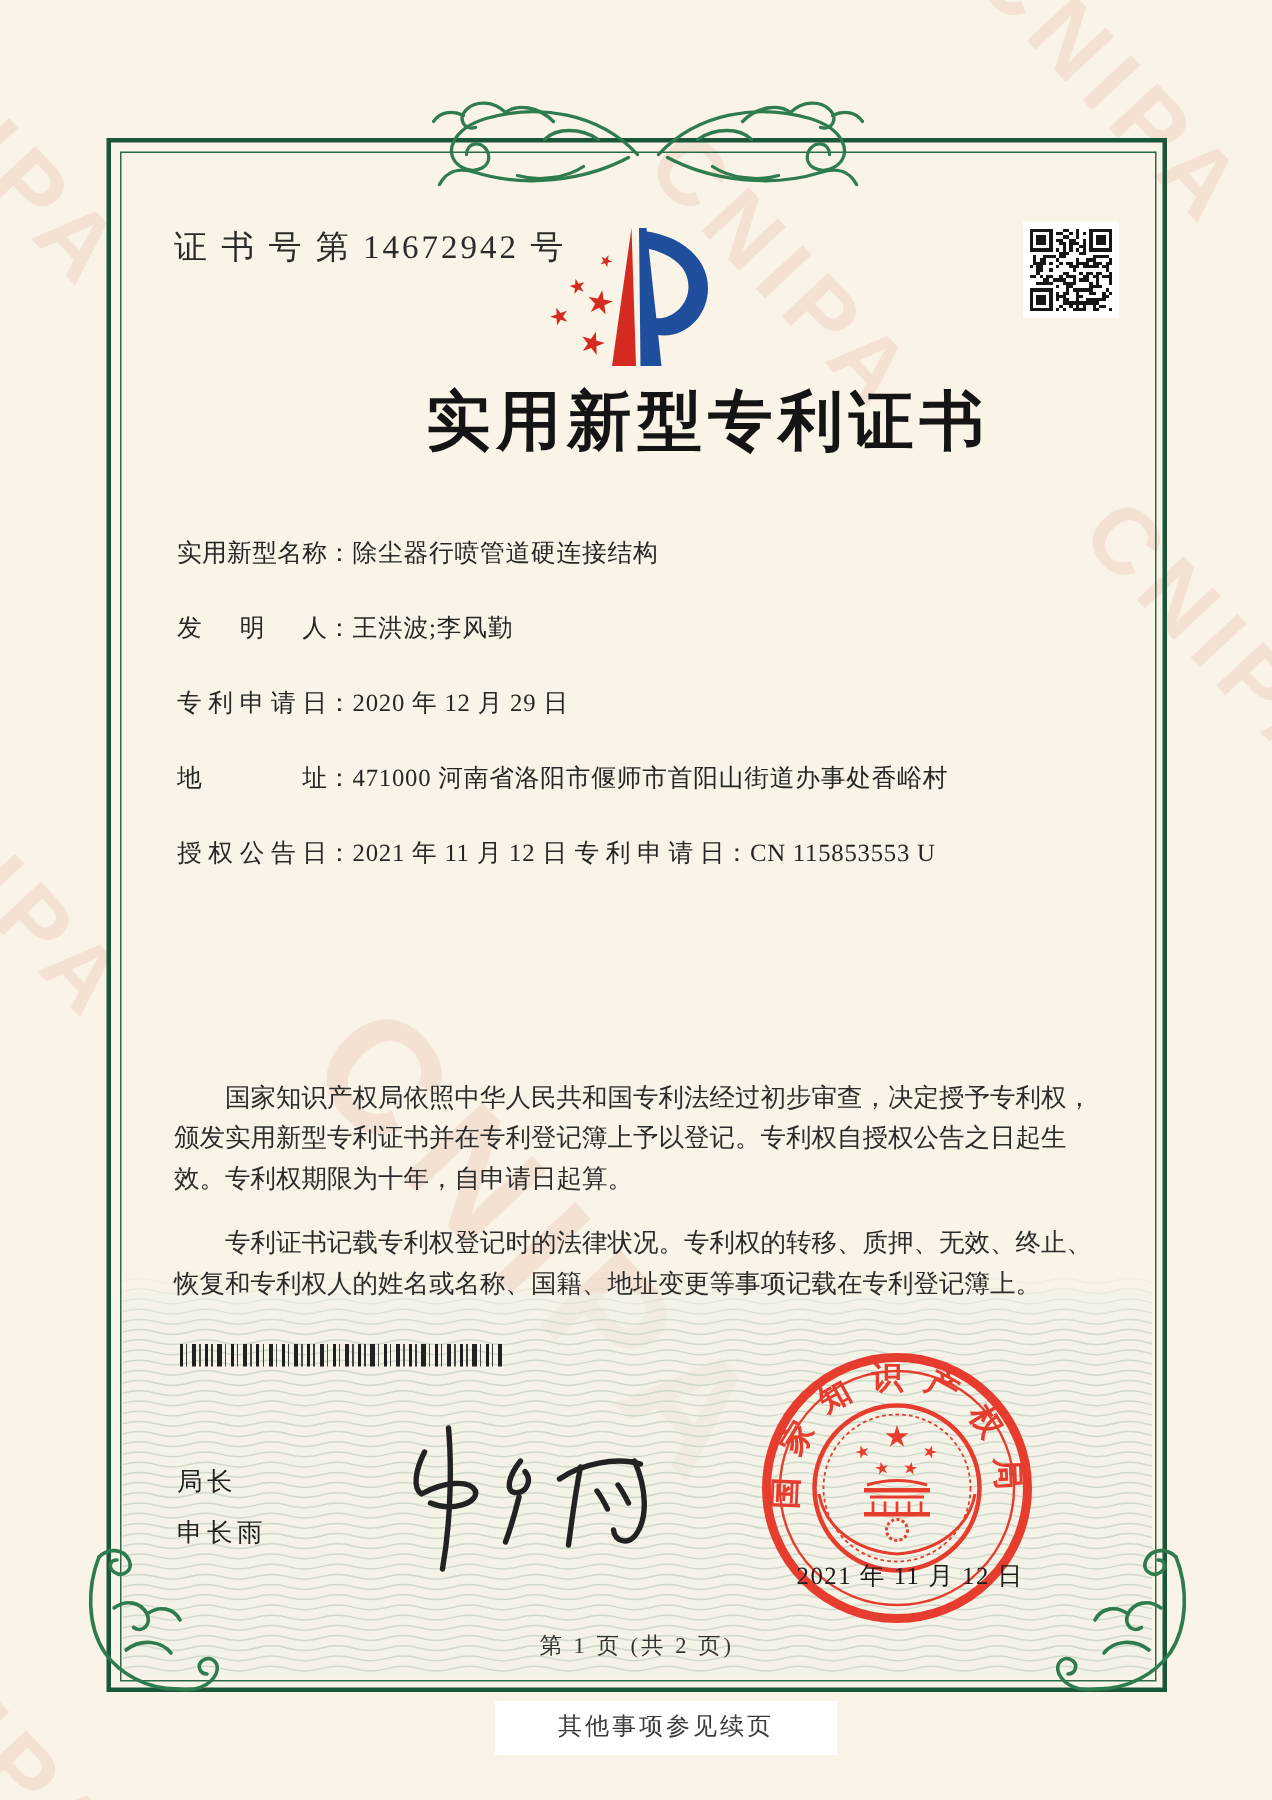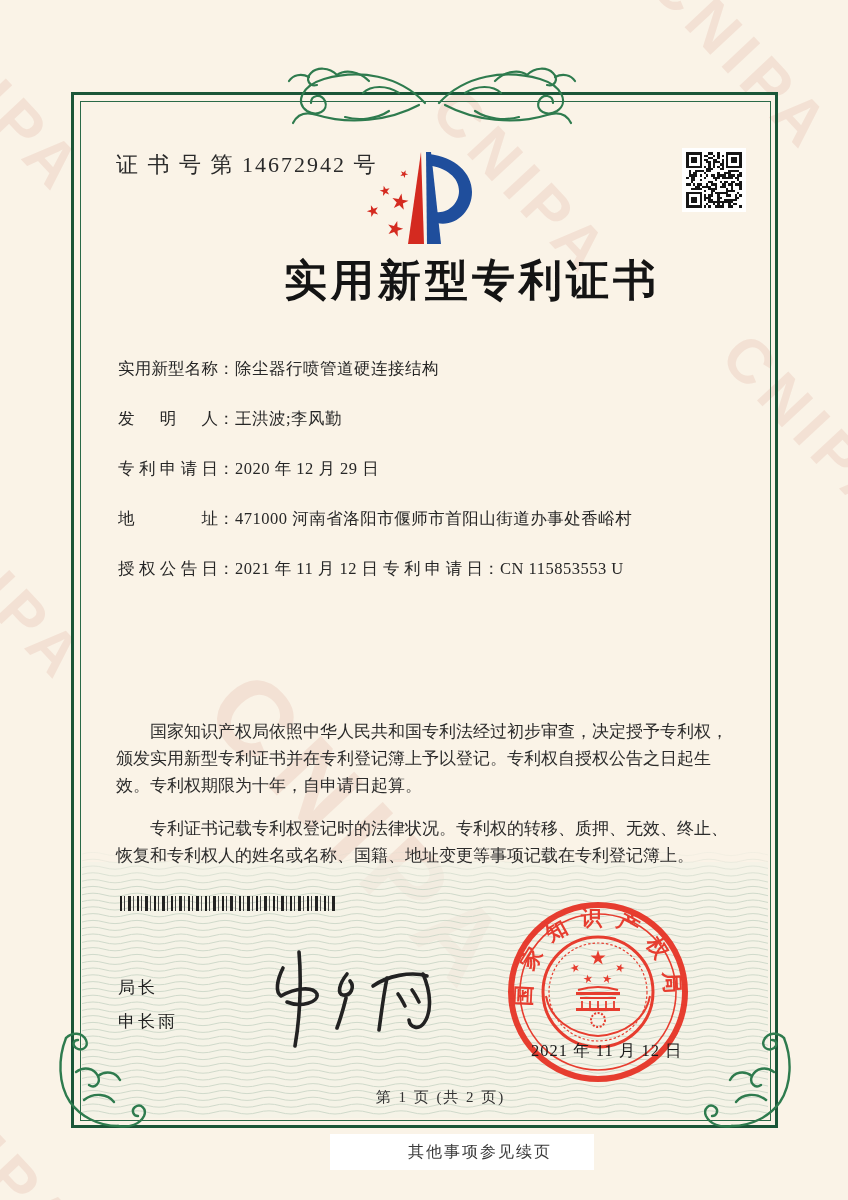--- a/index.html
+++ b/index.html
@@ -31,23 +31,23 @@
   .barcode{position:absolute;left:120px;top:896px;width:216px;height:15px;z-index:5;
      background:repeating-linear-gradient(90deg,#1e1e1e 0 2px,rgba(0,0,0,0) 2px 4px,#3a3a3a 4px 5px,
        rgba(0,0,0,0) 5px 8px,#222 8px 11px,rgba(0,0,0,0) 11px 13px,#4a4a48 13px 14px,rgba(0,0,0,0) 14px 17px);}
   .signer{position:absolute;left:118px;z-index:6;font-family:Liberation Mono, monospace;
           font-size:17px;color:#222;letter-spacing:3px;}
   .signer-title{top:976px;} .signer-name{top:1010px;}
   .autograph{position:absolute;left:235px;top:940px;z-index:6;}
   .seal{position:absolute;left:498px;top:892px;z-index:5;}
   .seal-date{position:absolute;left:531px;top:1040px;z-index:7;font-size:16.5px;color:#1b1b1b;letter-spacing:1px;white-space:nowrap;}
   .pagefoot{position:absolute;left:71px;top:1088px;width:707px;text-align:center;z-index:5;
-            font-size:15px;color:#333;letter-spacing:2px;margin-left:16px;}
+            font-size:15px;color:#333;letter-spacing:2px;}
   .contnote{position:absolute;left:330px;top:1134px;width:228px;height:36px;line-height:36px;z-index:5;
-            background:#ffffff;text-align:center;font-size:16px;color:#3a3a3a;letter-spacing:2px;padding-left:36px;}
+            background:#ffffff;text-align:center;font-size:16px;color:#3a3a3a;letter-spacing:2px;}
 </style>
 </head>
 <body>
 
 <div class="page">
 
   <span class="wm" style="left:-60px;top:-14px;font-size:64px;">CNIPA</span>
   <span class="wm" style="left:688px;top:-56px;font-size:64px;">CNIPA</span>
   <span class="wm" style="left:470px;top:74px;font-size:62px;">CNIPA</span>
   <span class="wm" style="left:760px;top:320px;font-size:62px;">CNIPA</span>

